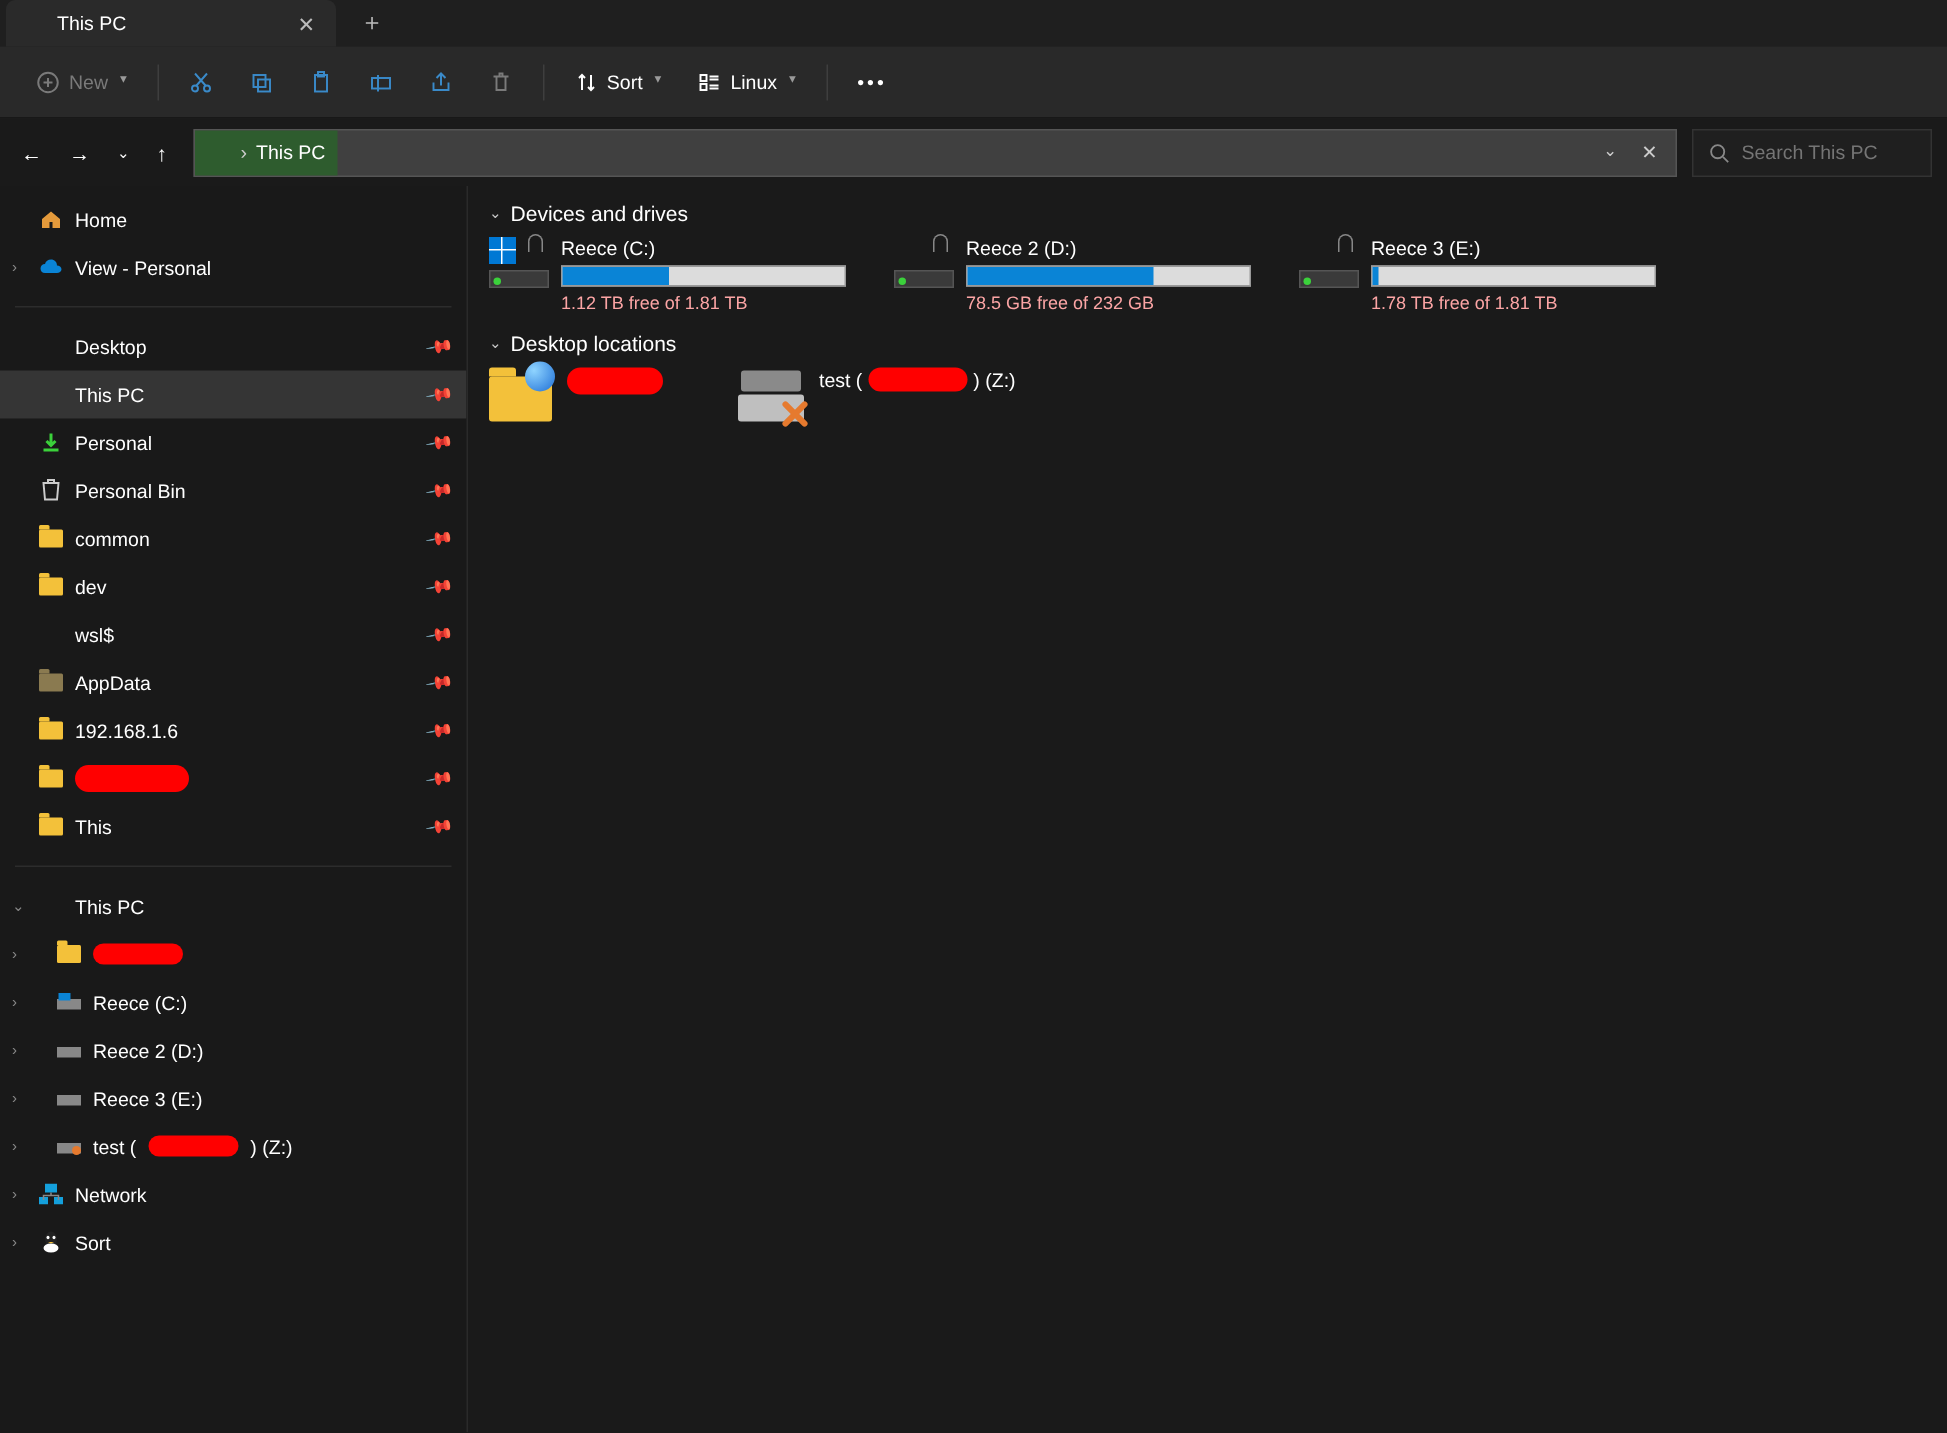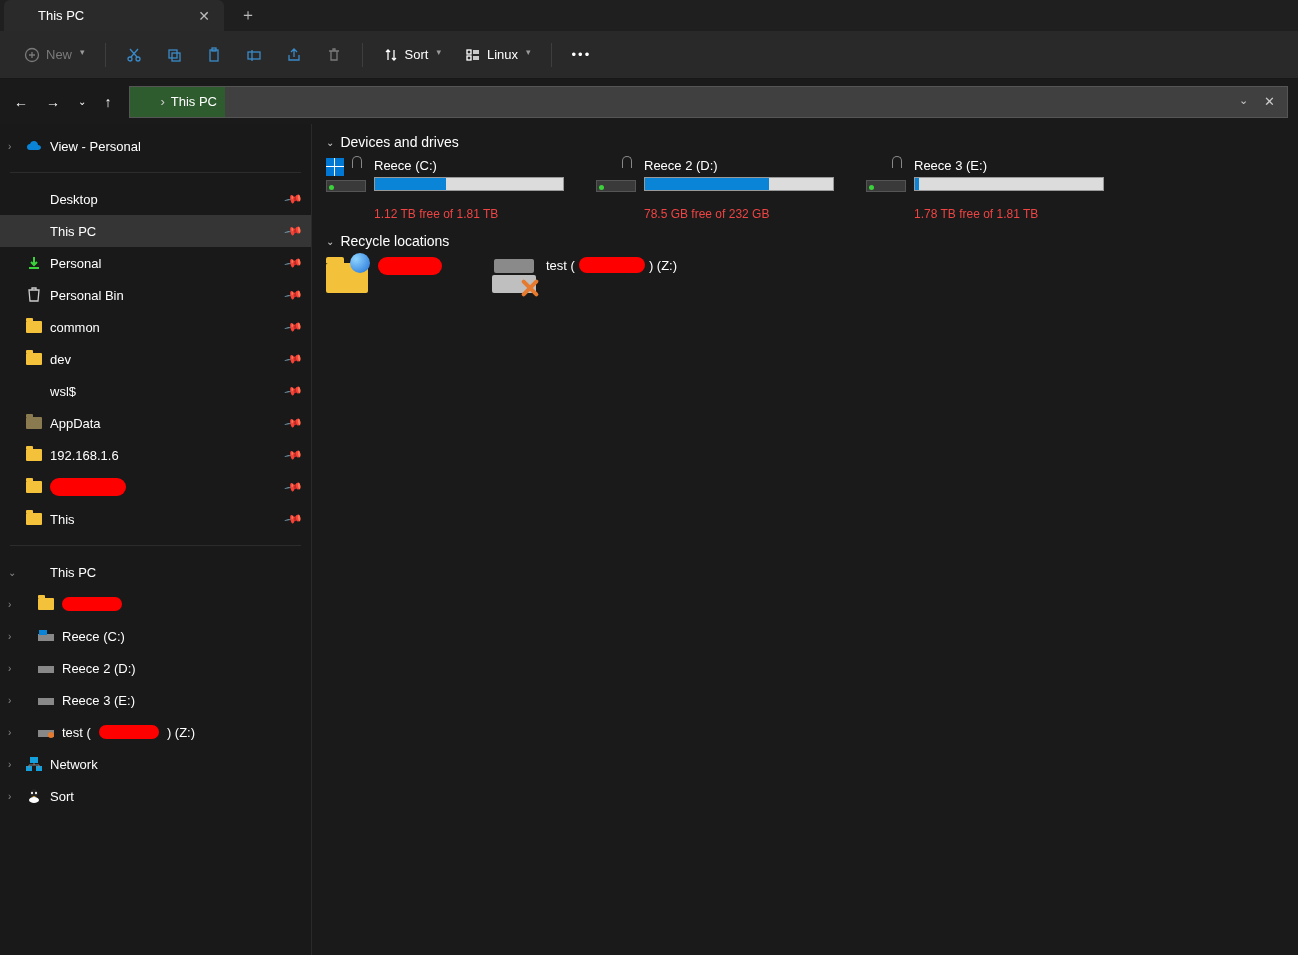--- a/index.html
+++ b/index.html
@@ -150,21 +150,21 @@
   .drive-icon .winbox:before,.drive-icon .winbox:after{content:"";position:absolute;background:#fff;}
   .drive-icon .winbox:before{left:8px;top:0;width:1px;height:18px;}
   .drive-icon .winbox:after{top:8px;left:0;height:1px;width:18px;}
   .drive-icon .plat { position:absolute; bottom:0; left:0; width:40px; height:12px; background:#3a3a3a; border:1px solid #555; }
   .drive-icon .lock { position:absolute; top:-2px; right:4px; width:10px; height:12px; border:1.5px solid #888; border-bottom:none; border-radius:5px 5px 0 0; }
   .drive-icon .gled { position:absolute; bottom:2px; left:3px; width:5px; height:5px; background:#3bd13b; border-radius:50%; }
   .drive-info { flex:1; }
   .drive-name { font-size:13px; margin-bottom:4px; }
   .bar { width:190px; height:14px; background:#dcdcdc; border:1px solid #999; position:relative; }
   .bar .fill { position:absolute; left:0; top:0; bottom:0; background:#0a84d6; }
-  .freeline { font-size:12px; color:#ef4444; margin-top:16px; }
+  .freeline { font-size:12px; color:#fca5a5; margin-top:4px; }
   .netloc { display:flex; gap:50px; margin-top:6px; }
   .neticon1 { width:42px; height:36px; position:relative; }
   .neticon1 .fld { width:42px; height:30px; background:#f3c13a; border-radius:2px; position:absolute; bottom:0; }
   .neticon1 .fld:before{content:"";position:absolute;top:-6px;left:0;width:18px;height:6px;background:#f3c13a;border-radius:2px 2px 0 0;}
   .neticon1 .globe { width:20px; height:20px; background:radial-gradient(circle at 30% 30%, #8fd4ff, #1e6fd6); border-radius:50%; position:absolute; top:-4px; right:-2px; }
   .neticon2 { width:44px; height:36px; position:relative; }
   .neticon2 .srv { width:44px; height:18px; background:#bfbfbf; border-radius:2px; position:absolute; bottom:0; }
   .neticon2 .srv2 { width:40px; height:14px; background:#8a8a8a; border-radius:2px; position:absolute; top:2px; left:2px; }
   .neticon2 .xx { position:absolute; bottom:-6px; right:-4px; width:22px; height:22px; }
   .neticon2 .xx:before,.neticon2 .xx:after{content:"";position:absolute;left:10px;top:0;width:4px;height:22px;background:#e67a2e;border-radius:2px;}
@@ -264,25 +264,40 @@
     <div class="addrseg">
       <span class="pcicon"><span class="screen"></span><span class="stand"></span><span class="base"></span></span>
       <span style="color:#ccc;">›</span>
       <span>This PC</span>
     </div>
     <div class="addr-right">
       <span style="font-size:11px;">⌄</span>
       <span>✕</span>
     </div>
   </div>
+  <div class="searchbox">
+    <svg width="14" height="14" viewBox="0 0 16 16">
+        <circle cx="7" cy="7" r="5" fill="none" stroke="#888" stroke-width="1.4"></circle>
+        <path d="M11 11l4 4" stroke="#888" stroke-width="1.4"></path>
+      </svg>
+    <input placeholder="Search This PC" style="">
+  </div>
 </div>
 
 <div class="body">
 
   <div class="sidebar">
+    <div class="srow">
+      <span class="icon">
+          <svg width="16" height="16" viewBox="0 0 16 16">
+            <path d="M2 8l6-5 6 5v6H9v-4H7v4H2z" fill="#e49a3b"></path>
+          </svg>
+        </span>
+      <span>Home</span>
+    </div>
     <div class="srow">
       <span class="exp">›</span>
       <span class="icon">
           <svg width="16" height="12" viewBox="0 0 16 12">
             <path d="M4 10c-2 0-3-1.3-3-3s1.3-3 3-3c.5-2 2-3 4-3 2.3 0 4 1.7 4 4 1.5 0 3 1 3 2.5S13.5 10 12 10z" fill="#0a84d6"></path>
           </svg>
         </span>
       <span>View - Personal</span>
     </div>
 
@@ -491,21 +506,21 @@
             <div class="bar">
               <div class="fill" style="width:2%"></div>
             </div>
             <div class="freeline">1.78 TB free of 1.81 TB</div>
           </div>
         </div>
       </div>
 
     <div class="section-head">
       <span class="chev">⌄</span>
-      <span>Recycle locations</span>
+      <span>Desktop locations</span>
     </div>
     <div class="netloc">
       <div style="display:flex;gap:10px;align-items:flex-start;">
         <div class="neticon1">
             <div class="fld"></div>
             <div class="globe"></div>
           </div>
         <div class="redblob" style="width:64px;"></div>
       </div>
       <div style="display:flex;gap:10px;align-items:flex-start;">

